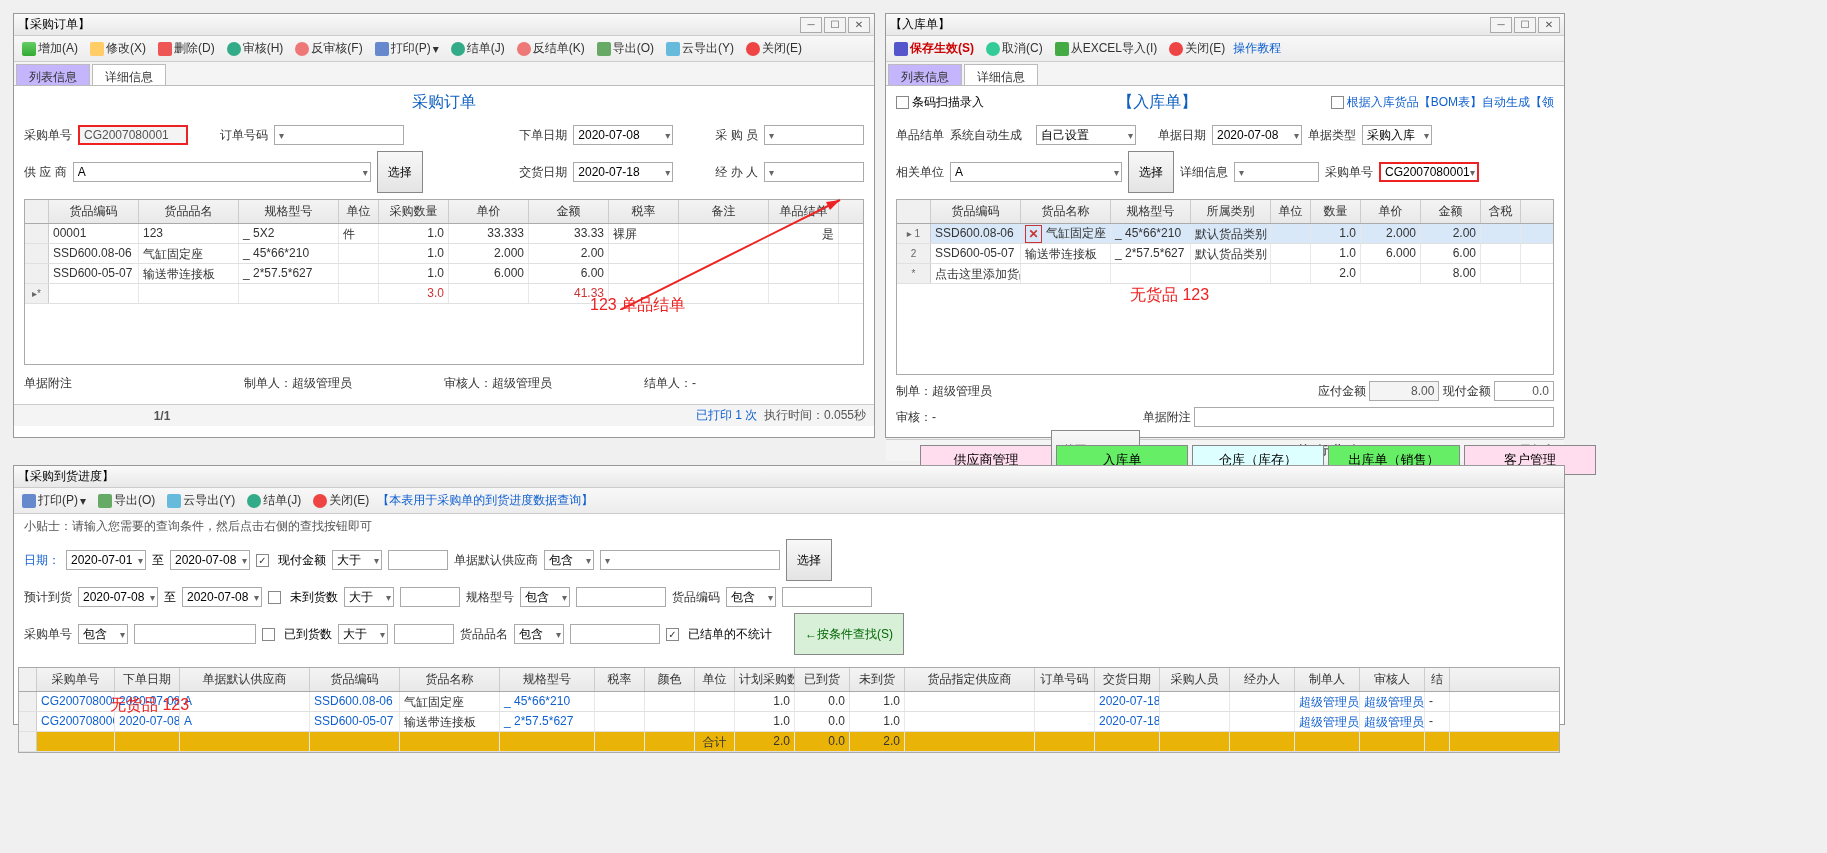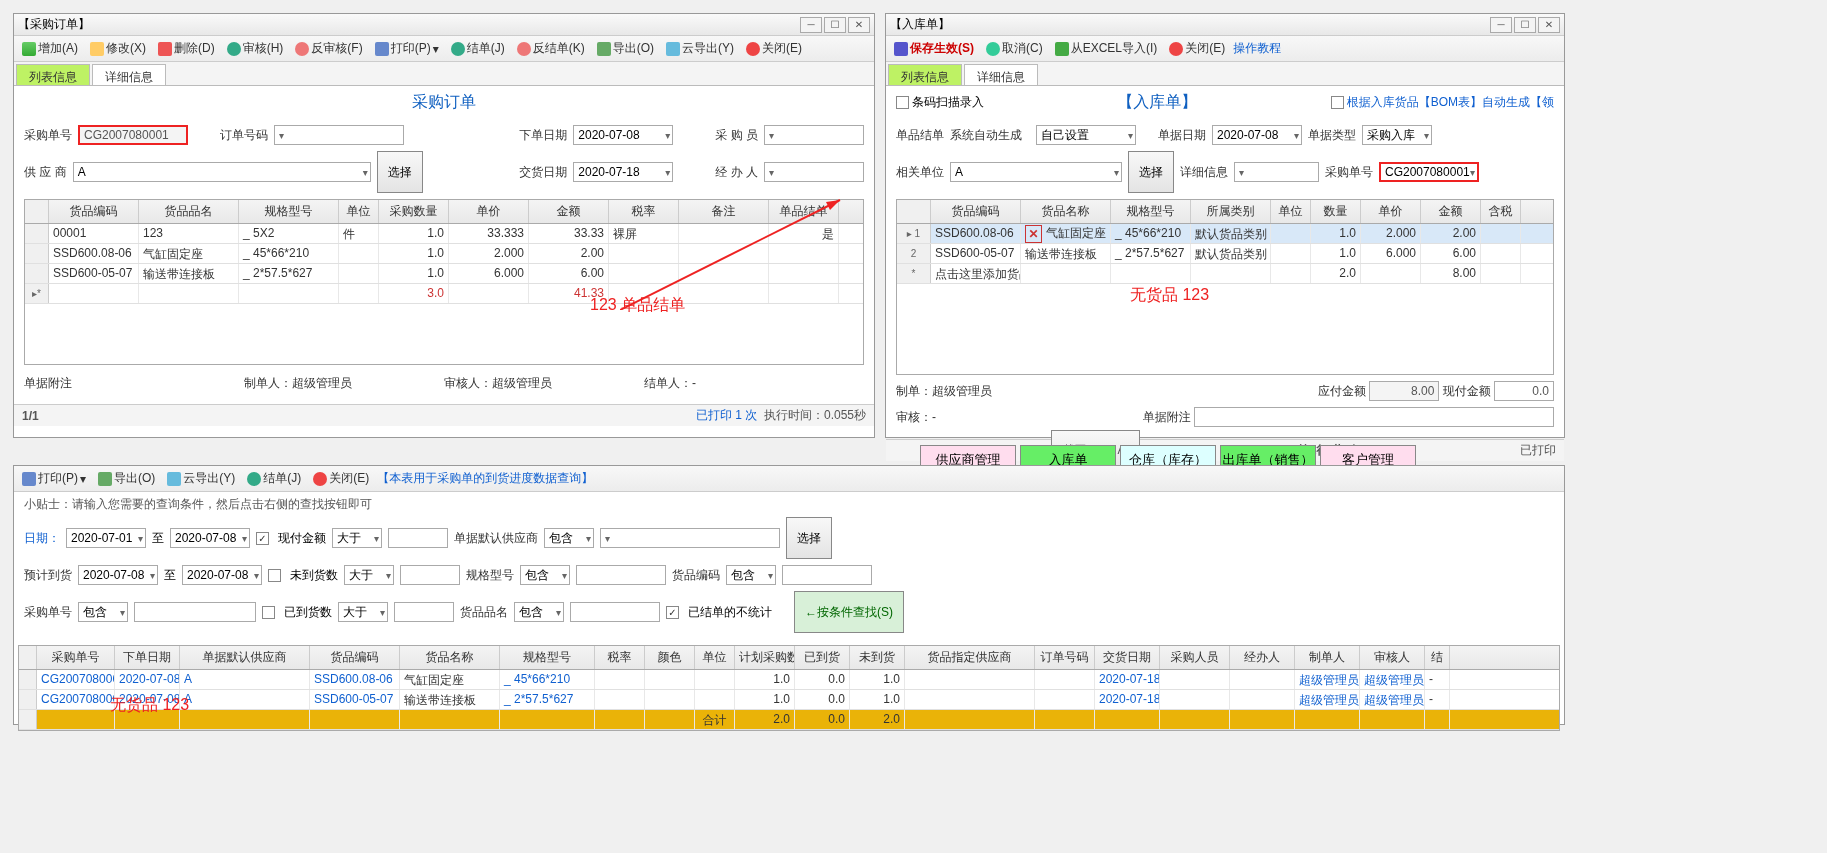--- a/index.html
+++ b/index.html
@@ -17,21 +17,21 @@
 .ic-check{background:#3a8;border-radius:7px}
 .ic-uncheck{background:#e77;border-radius:7px}
 .ic-print{background:#68c;border-radius:2px}
 .ic-close{background:#e44;border-radius:7px}
 .ic-export{background:#6a6;border-radius:2px}
 .ic-cloud{background:#6bd;border-radius:2px}
 .ic-save{background:#55c;border-radius:2px}
 .ic-cancel{background:#3c9;border-radius:7px}
 .ic-import{background:#4a4;border-radius:2px}
 .tabs{height:24px;display:flex;border-bottom:1px solid #bbb;padding-left:2px;background:#f4f4f4}
-.tab{padding:4px 12px;border:1px solid #bbb;border-bottom:none;background:#bef264;margin-right:2px;margin-top:2px;color:#333}
+.tab{padding:4px 12px;border:1px solid #bbb;border-bottom:none;background:#c4b5fd;margin-right:2px;margin-top:2px;color:#333}
 .tab.active{background:#fff;font-weight:normal}
 .form-area{padding:6px 10px}
 .title-center{text-align:center;color:#1060c0;font-size:16px;padding:6px}
 .title-center2{color:#1060c0;font-size:16px;padding:2px}
 .form-row{display:flex;align-items:center;gap:6px;margin-bottom:6px}
 .lbl{color:#333;white-space:nowrap}
 .inp{border:1px solid #aaa;height:20px;padding:0 4px;background:#fff;color:#555}
 .inp.ro{background:#f4f4f4}
 .sel{border:1px solid #aaa;height:20px;background:#fff;display:flex;align-items:center;justify-content:space-between;padding:0 2px 0 4px}
 .sel::after{content:"▾";color:#666;font-size:10px}
@@ -43,21 +43,21 @@
 .grid-r{display:flex;border-bottom:1px solid #e0e0e0;height:20px}
 .gc{border-right:1px solid #e8e8e8;padding:2px 4px;overflow:hidden;white-space:nowrap;color:#333}
 .gc.num{text-align:right}
 .row-hdr{width:24px;background:#f0f0f0;border-right:1px solid #ccc;display:flex;align-items:center;justify-content:center;color:#666;font-size:10px}
 .annot{position:absolute;color:#e22;font-size:16px;pointer-events:none}
 .arrow{position:absolute;pointer-events:none}
 .statusbar{height:22px;background:#f4f4f4;border-top:1px solid #ccc;display:flex;align-items:center;padding:0 8px;color:#555;justify-content:space-between}
 .chk{width:13px;height:13px;border:1px solid #888;background:#fff;display:inline-block;vertical-align:middle;margin-right:3px}
 .chk.on::after{content:"✓";color:#333;font-size:10px;display:block;text-align:center;line-height:11px}
 .navbtns{position:absolute;display:flex;gap:4px}
-.navbtn{width:96px;height:30px;border:1px solid #888;display:flex;align-items:center;justify-content:center;font-size:13px}
+.navbtn{width:132px;height:30px;border:1px solid #888;display:flex;align-items:center;justify-content:center;font-size:13px}
 .link{color:#1060d0}
 .btn-red{color:#c00;font-weight:bold}
 .xbtn{width:18px;height:18px;border:1px solid #c33;color:#c33;display:flex;align-items:center;justify-content:center;font-weight:bold;margin-right:4px}
 </style>
 </head>
 <body>
 
 <div class="window" style="left:13px;top:13px;width:862px;height:425px">
   <div class="titlebar">
     <span>【采购订单】</span>
@@ -220,21 +220,21 @@
       <span class="lbl">单据附注</span>
       <span style="width:160px"></span>
       <span class="lbl">制单人：超级管理员</span>
       <span style="width:80px"></span>
       <span class="lbl">审核人：超级管理员</span>
       <span style="width:80px"></span>
       <span class="lbl">结单人：-</span>
     </div>
   </div>
   <div class="statusbar">
-    <span style="width:280px;font-weight:bold">1/1</span>
+    <span style="width:280px;text-align:center;font-weight:bold">1/1</span>
     <span><span style="color:#1060d0">已打印 1 次</span>&nbsp;&nbsp;<span>执行时间：0.055秒</span></span>
   </div>
 </div>
 
 <svg class="arrow" style="left:620px;top:190px;width:230px;height:120px">
     <line x1="0" y1="120" x2="220" y2="10" stroke="#e22" stroke-width="2"></line>
     <polygon points="220,10 210,20 206,12" fill="#e22"></polygon>
   </svg>
 <div class="annot" style="left:590px;top:295px">123 单品结单</div>
 
@@ -378,20 +378,23 @@
 
 <div class="navbtns" style="left:920px;top:445px">
   <div class="navbtn" style="background:#fde">供应商管理</div>
   <div class="navbtn" style="background:#6e6">入库单</div>
   <div class="navbtn" style="background:#dff">仓库（库存）</div>
   <div class="navbtn" style="background:#6e6">出库单（销售）</div>
   <div class="navbtn" style="background:#fde">客户管理</div>
 </div>
 
 <div class="window" style="left:13px;top:465px;width:1552px;height:260px">
+  <div class="titlebar">
+    <span>【采购到货进度】</span>
+  </div>
   <div class="toolbar">
     <div class="tbtn"><span class="ic ic-print"></span><span>打印(P)</span> ▾</div>
     <div class="tbtn">
         <span class="ic ic-export"></span>
         <span>导出(O)</span>
       </div>
     <div class="tbtn">
         <span class="ic ic-cloud"></span>
         <span>云导出(Y)</span>
       </div>

